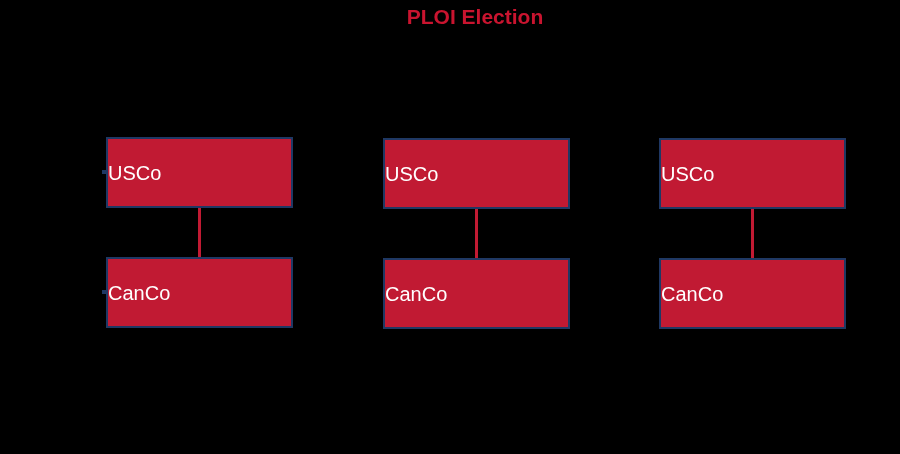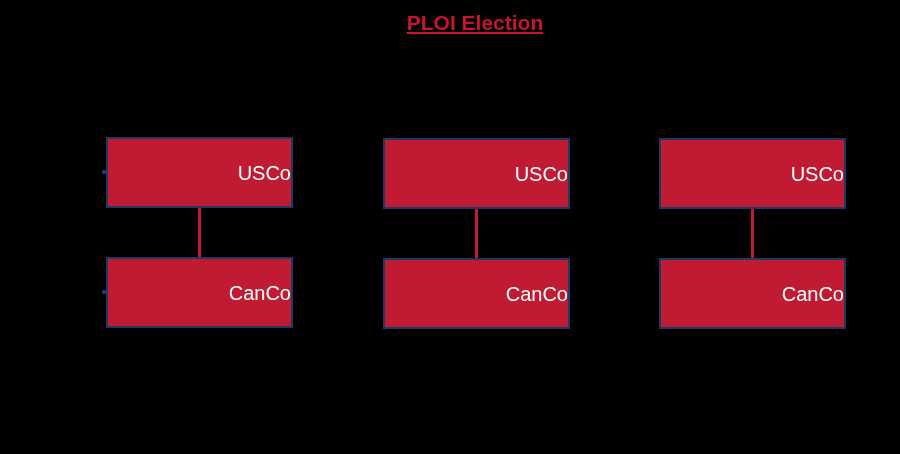--- a/index.html
+++ b/index.html
@@ -9,45 +9,44 @@
   .canvas {
     position: relative;
     width: 900px;
     height: 454px;
     background: var(--background, #000);
     overflow: hidden;
     font-family: "Liberation Sans", sans-serif;
   }
   .title {
     position: absolute;
-    top: 11px;
+    top: 5px;
     left: 475px;
     transform: translateX(-50%);
     color: var(--title-text, #C9142F);
     font-size: 21px;
     font-weight: bold;
     white-space: nowrap;
-    text-decoration: underline;
   }
   .group {
     position: absolute;
     width: 187px;
   }
   .group.g1 { left: 106px; top: 137px; }
   .group.g2 { left: 383px; top: 138px; }
   .group.g3 { left: 659px; top: 138px; }
   .box {
     box-sizing: border-box;
     width: 187px;
     height: 71px;
     background: var(--box-fill, #C11A33);
     border: 2.5px solid var(--box-border, #1F3864);
     display: flex;
     align-items: center;
-    justify-content: flex-end;
+    justify-content: flex-start;
     color: var(--box-text, #FFFFFF);
     font-size: 20px;
     line-height: 1;
   }
   .connector {
     width: 2.5px;
     height: 49px;
     margin: 0 auto;
     background: var(--connector, #C11A33);
   }

